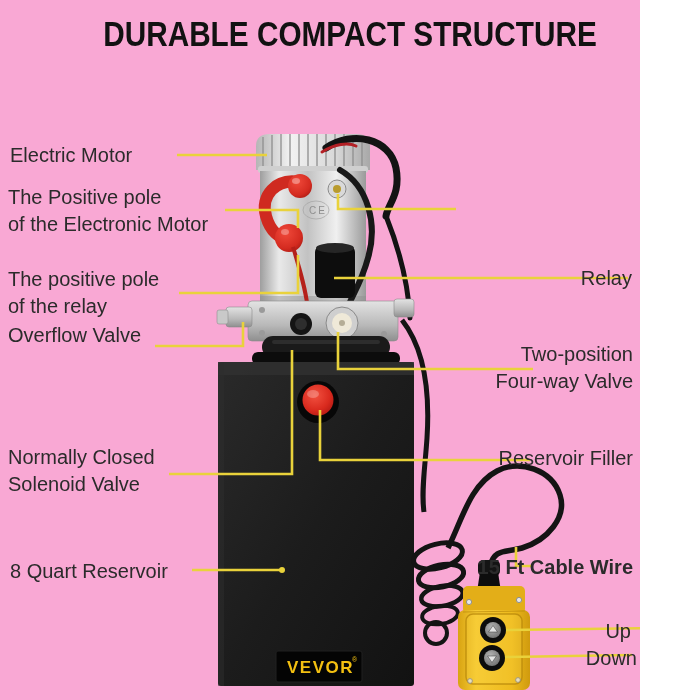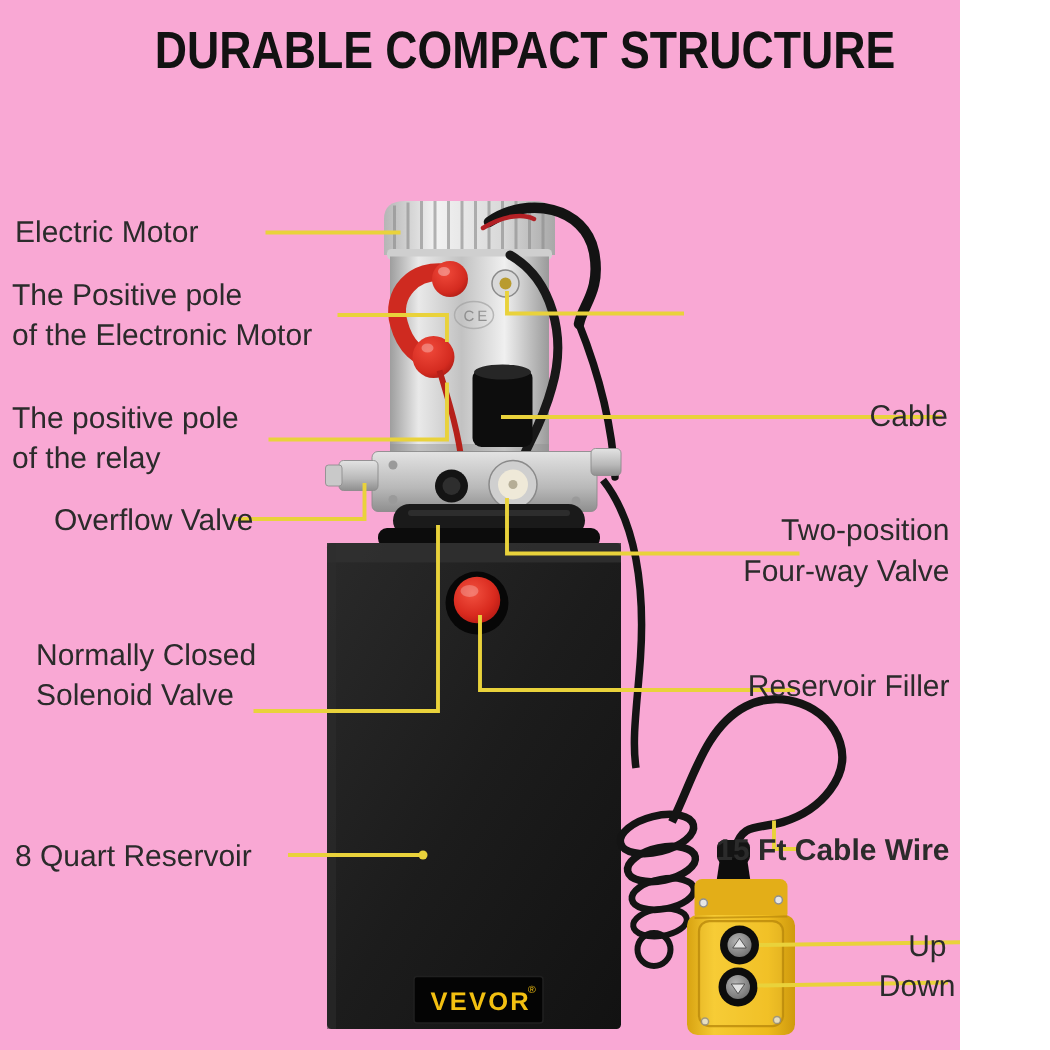--- a/index.html
+++ b/index.html
@@ -16,22 +16,22 @@
   #art{position:absolute;left:0;top:0;width:700px;height:700px;}
   .leader{stroke:var(--leader,#E9D23B);stroke-width:2.6;fill:none;}
   .leaderdot{fill:var(--leader,#E9D23B);}
   
   .label{position:absolute;font-size:20px;line-height:27px;color:#2b2b2b;
          white-space:pre-line;z-index:3;}
   .label.r{text-align:right;}
   #lbl-electric-motor{left:10px;top:142px;}
   #lbl-positive-pole-motor{left:8px;top:184px;}
   #lbl-positive-pole-relay{left:8px;top:266px;}
-  #lbl-overflow-valve{left:8px;top:334px;margin-left:28px;}
-  #lbl-nc-solenoid-valve{left:8px;top:424px;margin-left:16px;}
+  #lbl-overflow-valve{left:8px;top:322px;}
+  #lbl-nc-solenoid-valve{left:8px;top:444px;}
   #lbl-quart-reservoir{left:10px;top:558px;}
   #lbl-negative-pole-motor{right:8px;top:183px;}
   #lbl-relay{right:8px;top:265px;}
   #lbl-two-position-valve{right:7px;top:341px;}
   #lbl-reservoir-filler{right:7px;top:445px;}
   #lbl-cable-wire{right:7px;top:554px;font-weight:bold;}
   #lbl-up{right:9px;top:618px;}
   #lbl-down{right:3px;top:645px;}
   .brandtext{font-weight:bold;font-size:17px;letter-spacing:1.5px;
              fill:var(--brand_text,#F3C011);font-family:"Liberation Sans",sans-serif;}
@@ -242,21 +242,21 @@
   <div class="label" id="lbl-electric-motor">Electric Motor</div>
   <div class="label" id="lbl-positive-pole-motor">The Positive pole
 of the Electronic Motor</div>
   <div class="label" id="lbl-positive-pole-relay">The positive pole
 of the relay</div>
   <div class="label" id="lbl-overflow-valve">Overflow Valve</div>
   <div class="label" id="lbl-nc-solenoid-valve">Normally Closed
 Solenoid Valve</div>
   <div class="label" id="lbl-quart-reservoir">8 Quart Reservoir</div>
 
-  <div class="label r" id="lbl-relay">Cable</div>
+  <div class="label r" id="lbl-relay">Relay</div>
   <div class="label r" id="lbl-two-position-valve">Two-position
 Four-way Valve</div>
   <div class="label r" id="lbl-reservoir-filler">Reservoir Filler</div>
   <div class="label r" id="lbl-cable-wire">15 Ft Cable Wire</div>
   <div class="label r" id="lbl-up">Up</div>
   <div class="label r" id="lbl-down">Down</div>
 
 </div>
 
 </body></html>

